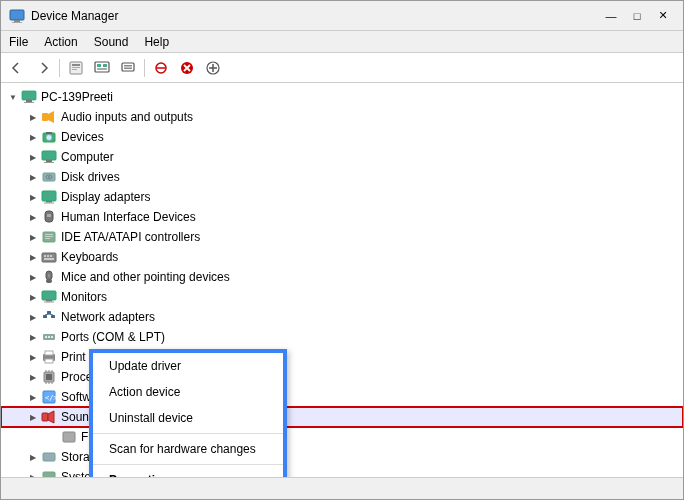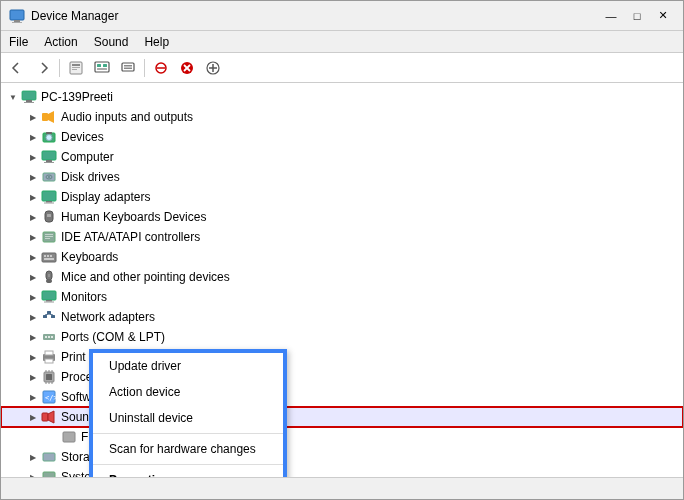--- a/index.html
+++ b/index.html
@@ -352,21 +352,21 @@
       </div>
 
       <div class="tree-item" style="padding-left:24px;">
         <div class="expand-arrow">▶</div>
         <div class="item-icon">
           <svg width="16" height="16" viewBox="0 0 16 16">
             <rect x="4" y="2" width="8" height="11" rx="3" fill="#777" stroke="#555"></rect>
             <rect x="6" y="5" width="4" height="3" rx="0.5" fill="#aaa"></rect>
           </svg>
         </div>
-        <span class="item-label">Human Keyboards Devices</span>
+        <span class="item-label">Human Interface Devices</span>
       </div>
 
       <div class="tree-item" style="padding-left:24px;">
         <div class="expand-arrow">▶</div>
         <div class="item-icon">
           <svg width="16" height="16" viewBox="0 0 16 16">
             <rect x="2" y="3" width="12" height="10" rx="1" fill="#8a9" stroke="#6a7"></rect>
             <rect x="4" y="5" width="8" height="1" fill="#fff" opacity="0.5"></rect>
             <rect x="4" y="7" width="8" height="1" fill="#fff" opacity="0.5"></rect>
             <rect x="4" y="9" width="5" height="1" fill="#fff" opacity="0.5"></rect>

